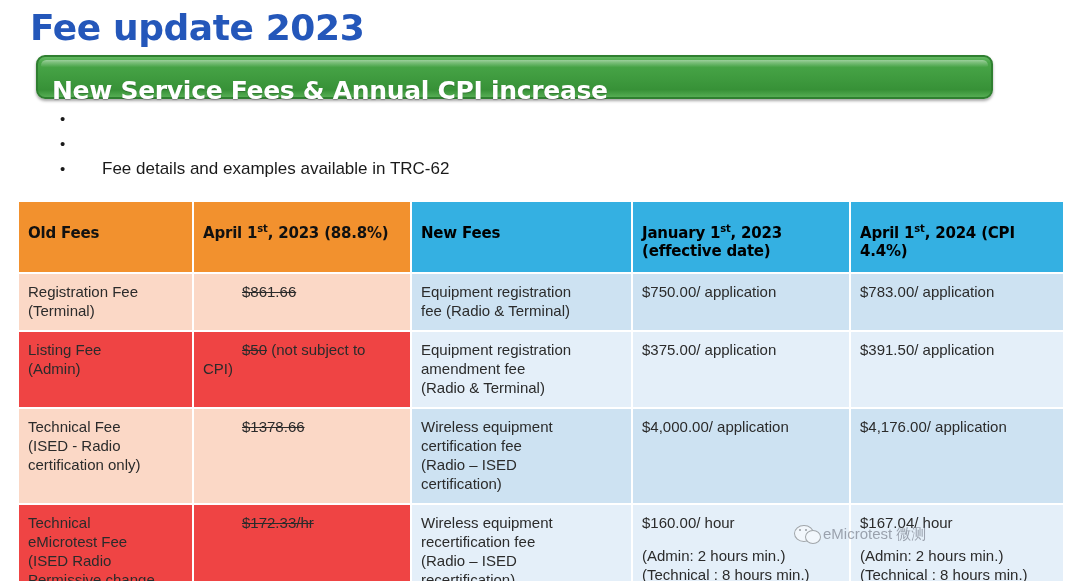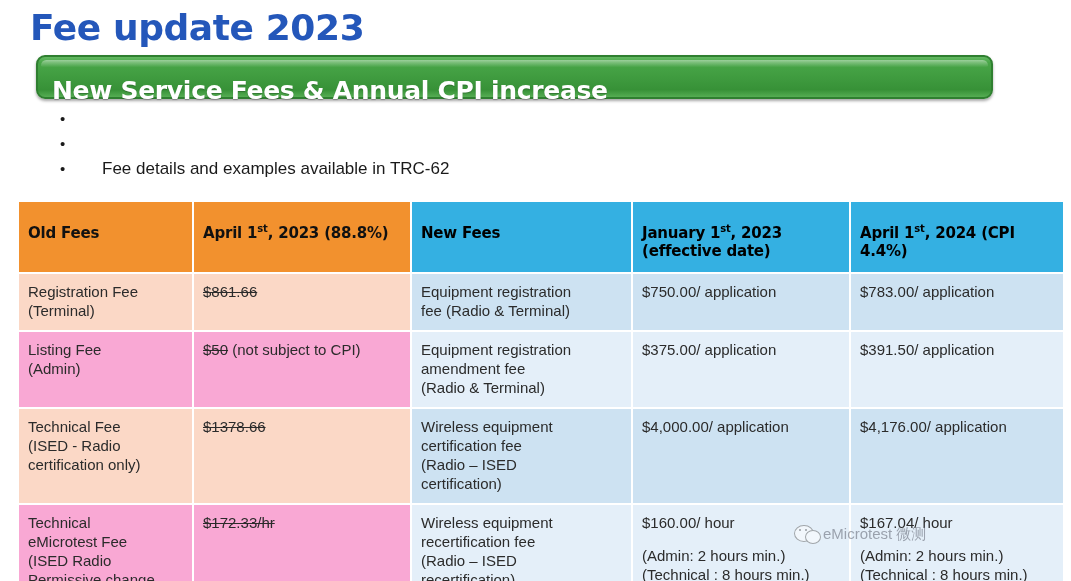--- a/index.html
+++ b/index.html
@@ -128,26 +128,26 @@
   .fee-table td {
     font-size: 15px;
     color: #2b2b2b;
     vertical-align: top;
     padding: 8px 22px 10px 9px;
     line-height: 19px;
     font-family: "Liberation Sans", sans-serif;
   }
   
   td.old-a { background: #fbd8c6; }
-  td.old-b { background: #f9a8d4; }
+  td.old-b { background: #ef4444; }
   
   td.new-a { background: #cde2f2; }
   td.new-b { background: #e4eff9; }
 
-  .strike { text-decoration: line-through; }
+  .strike { text-decoration: line-through; margin-left: 39px; }
   .sup { font-size: 10px; vertical-align: super; line-height: 0; margin-top: 45px; }
   .gap { display: block; height: 14px; }
 
   
   .watermark {
     position: absolute;
     left: 794px;
     top: 519px;
     width: 200px;
     height: 30px;

